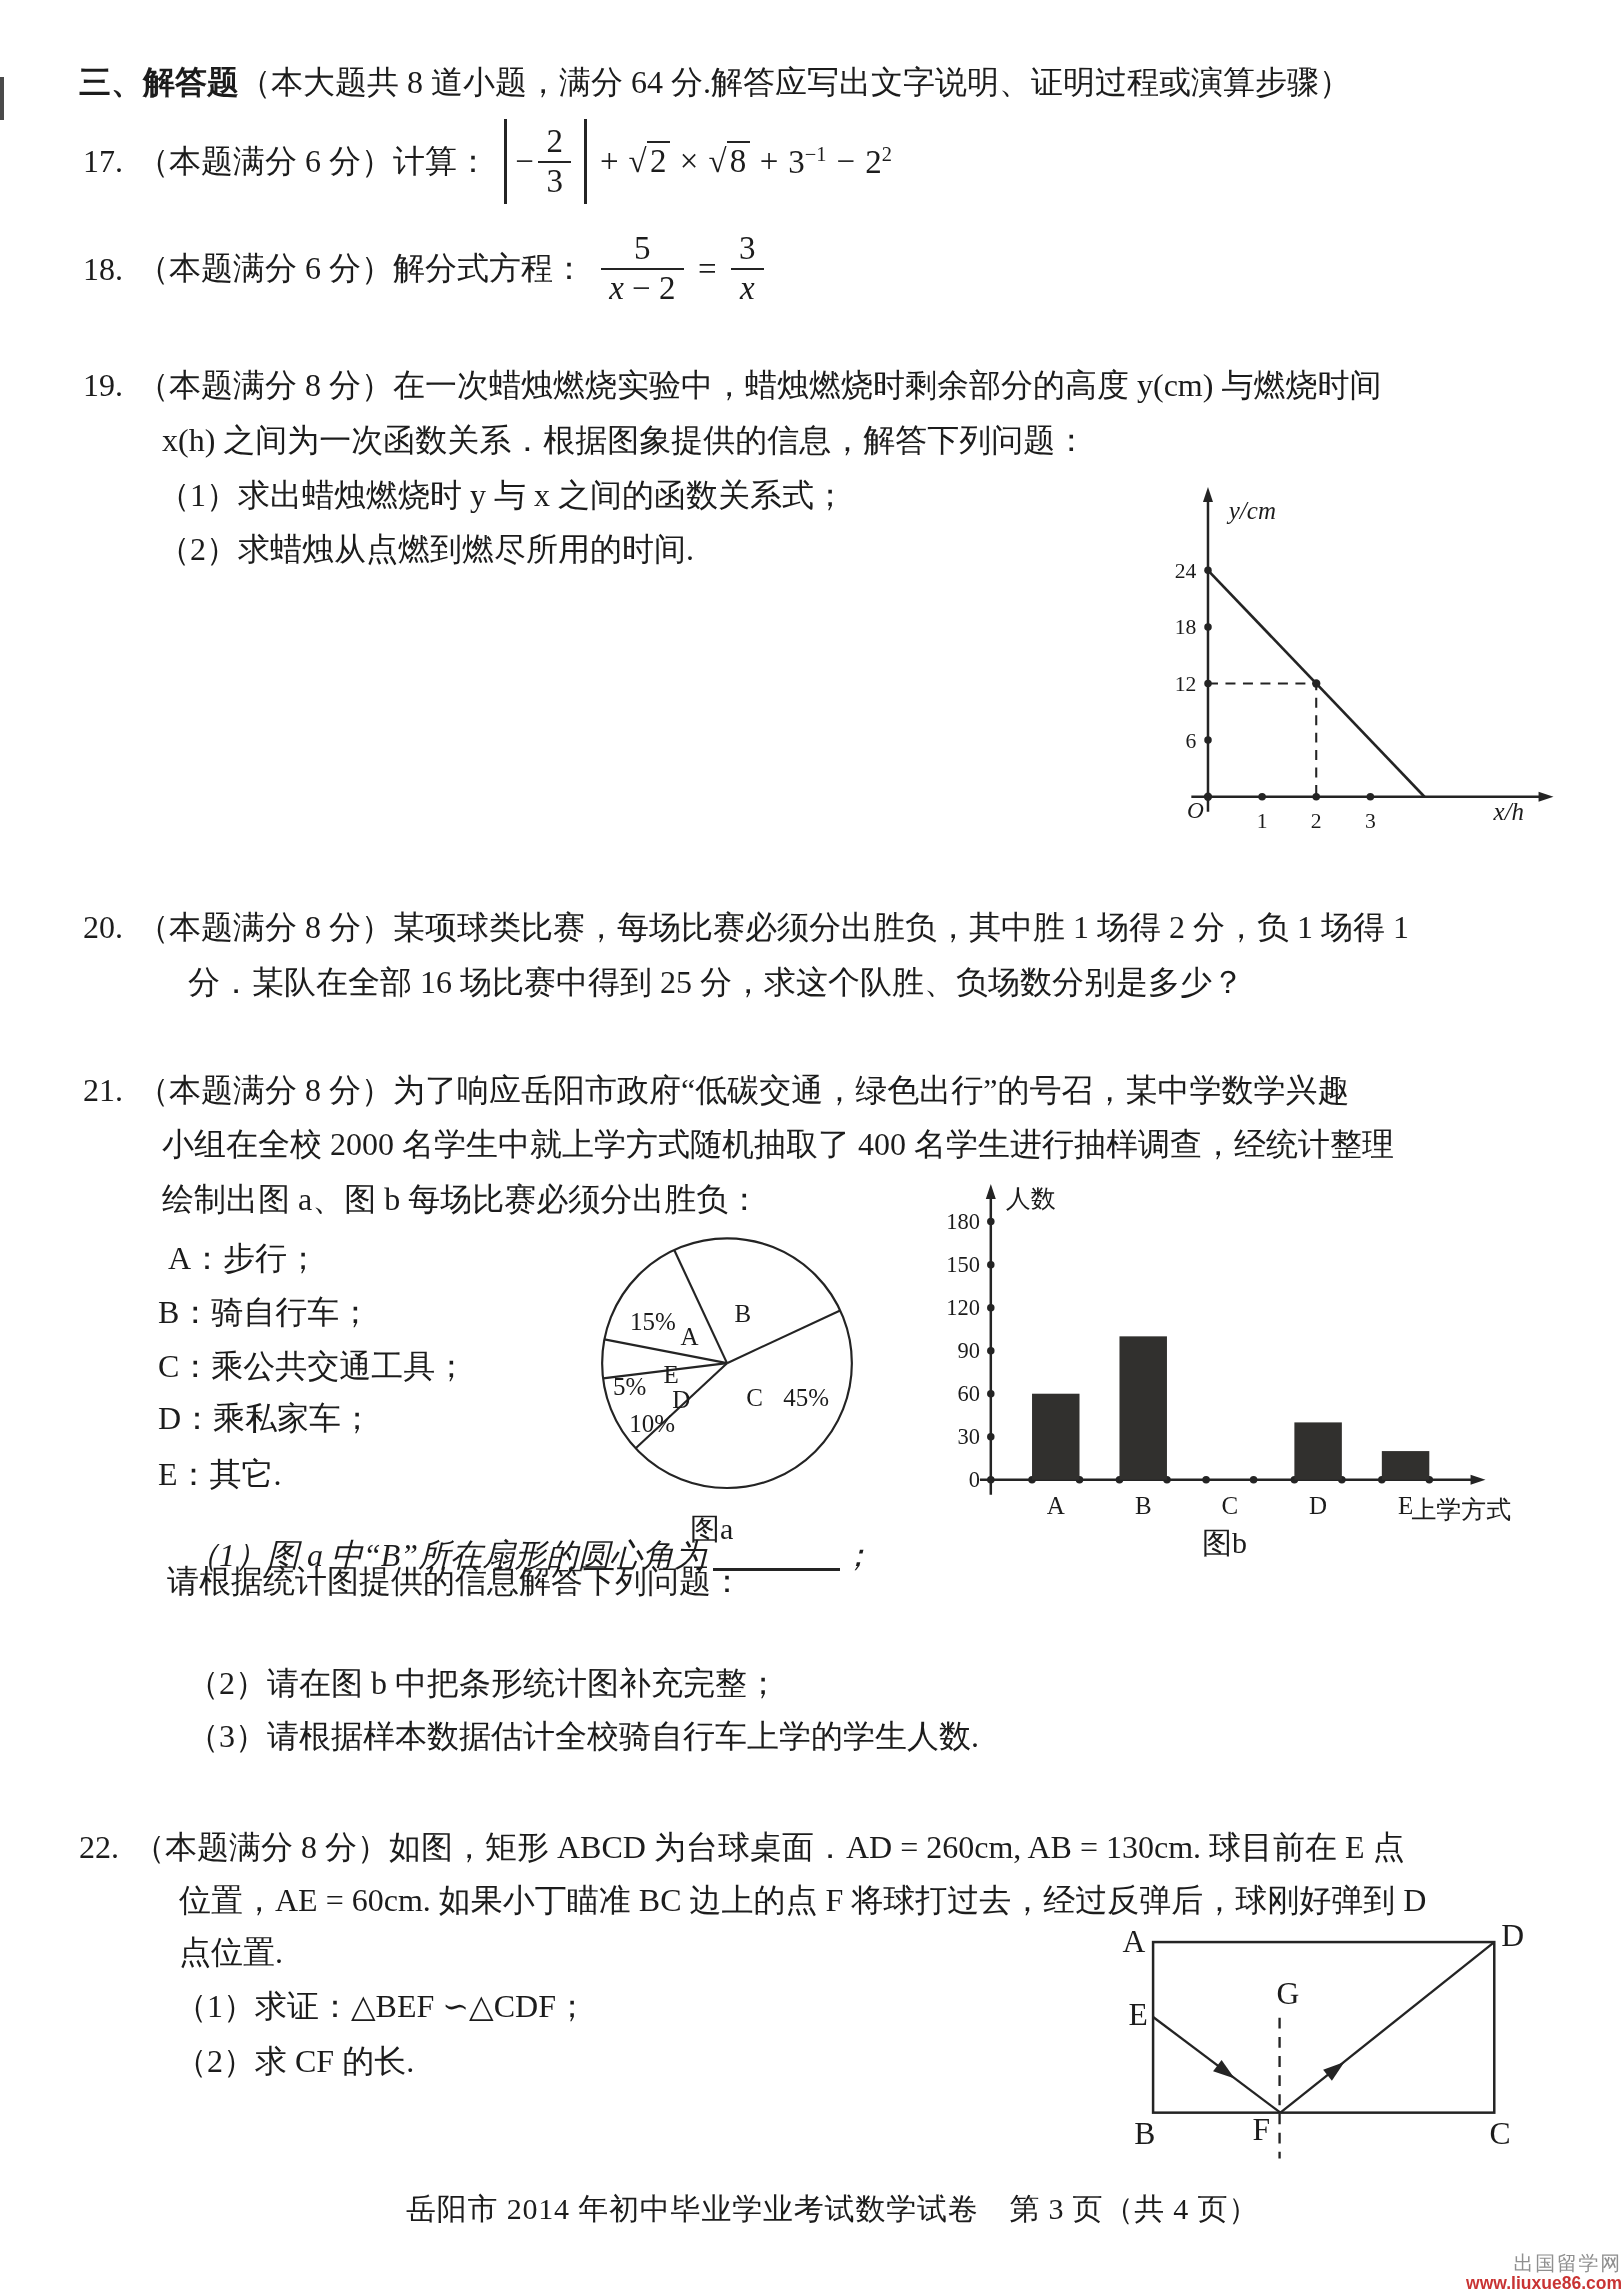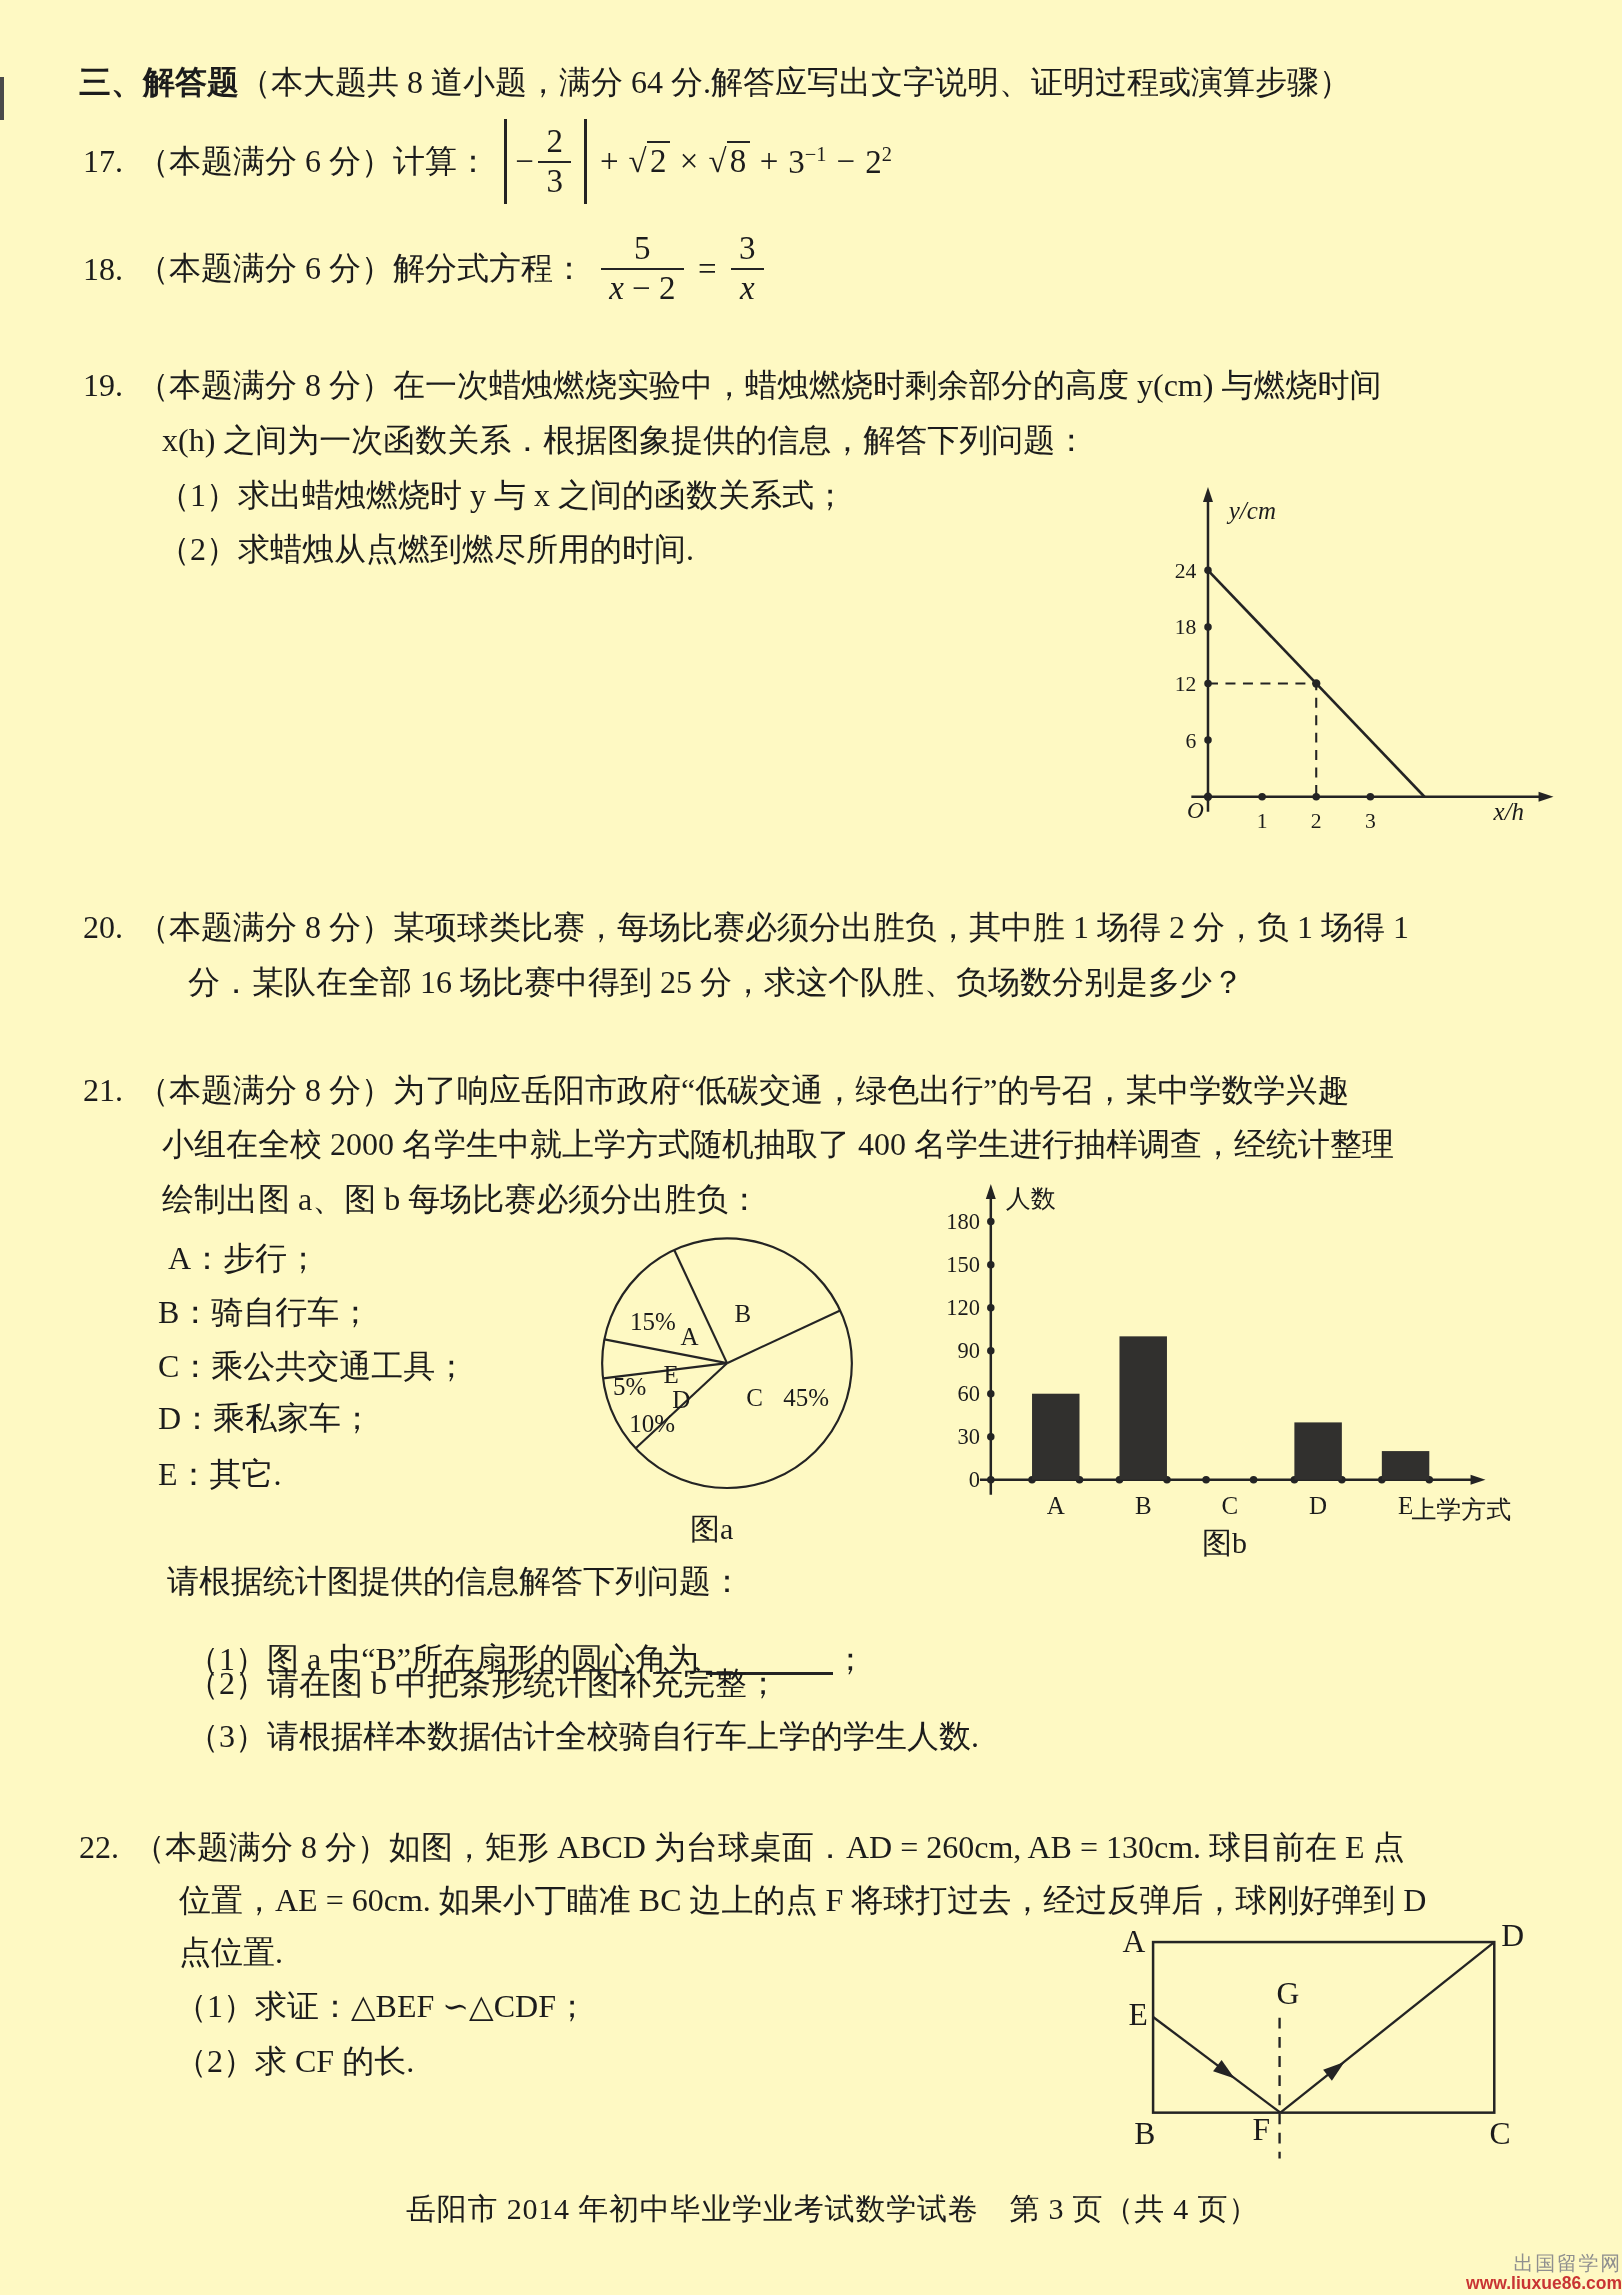--- a/index.html
+++ b/index.html
@@ -1,19 +1,19 @@
 <!DOCTYPE html>
 <html style="font-size:13.3px"><head>
 <meta charset="utf-8">
 <style>
   *{box-sizing:border-box;margin:0;padding:0;}
   html,body{background:#888;}
   .page{
     position:relative;width:1623px;height:2295px;margin:0 auto;
-    background:#fef9c3;overflow:hidden;
+    background:#ffffff;overflow:hidden;
     font-family:"Liberation Serif","DejaVu Serif",serif;
     color:#1c1c1c;
   }
   .tline{position:absolute;font-size:32px;white-space:nowrap;line-height:1.2;}
   .row{position:absolute;display:flex;align-items:center;white-space:nowrap;font-size:32px;}
   .qnum{margin-right:14px;}
   .hdr-title{font-weight:bold;}
   
   .formula{display:inline-flex;align-items:center;font-size:33px;margin-left:11.7px;}
   .absv{display:inline-flex;align-items:center;border-left:3.3px solid #242424;border-right:3.3px solid #242424;padding:3.3px 8.3px;margin:0 3.3px;}
@@ -185,21 +185,21 @@
       <text x="448" y="420" font-size="30" text-anchor="middle">D</text>
       <rect x="419.5" y="310.12" width="57" height="68.88" fill="#31302e"></rect>
       <circle cx="524.5" cy="379" r="4.5" fill="#242424"></circle>
       <circle cx="581.5" cy="379" r="4.5" fill="#242424"></circle>
       <text x="553" y="420" font-size="30" text-anchor="middle">E</text>
       <rect x="524.5" y="344.56" width="57" height="34.44" fill="#31302e"></rect>
     </svg>
   <div class="caption" style="left:1202px;top:1523px;">图b</div>
 
   <div class="tline" style="left:167px;top:1562px;">请根据统计图提供的信息解答下列问题：</div>
-  <div class="tline" style="left:187px;top:1640px;">
+  <div class="tline" style="left:187px;top:1536px;font-style:italic;">
     <span>（1）图 a 中“B”所在扇形的圆心角为</span><span class="blank"></span><span>；</span>
   </div>
   <div class="tline" style="left:187px;top:1664px;">（2）请在图 b 中把条形统计图补充完整；</div>
   <div class="tline" style="left:187px;top:1717px;">（3）请根据样本数据估计全校骑自行车上学的学生人数.</div>
 
   <div class="tline" style="left:79px;top:1828px;"><span class="qnum">22.</span><span>（本题满分 8 分）如图，矩形 ABCD 为台球桌面．AD = 260cm, AB = 130cm. 球目前在 E 点</span></div>
   <div class="tline" style="left:179px;top:1881px;">位置，AE = 60cm. 如果小丁瞄准 BC 边上的点 F 将球打过去，经过反弹后，球刚好弹到 D</div>
   <div class="tline" style="left:179px;top:1933px;">点位置.</div>
   <div class="tline" style="left:175px;top:1987px;">（1）求证：△BEF ∽△CDF；</div>
   <div class="tline" style="left:175px;top:2042px;">（2）求 CF 的长.</div>

